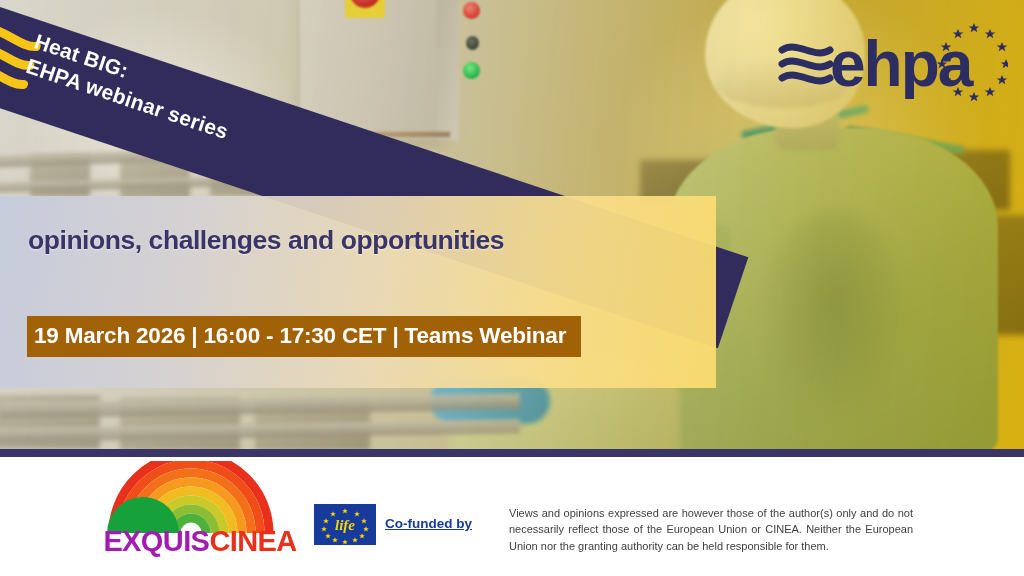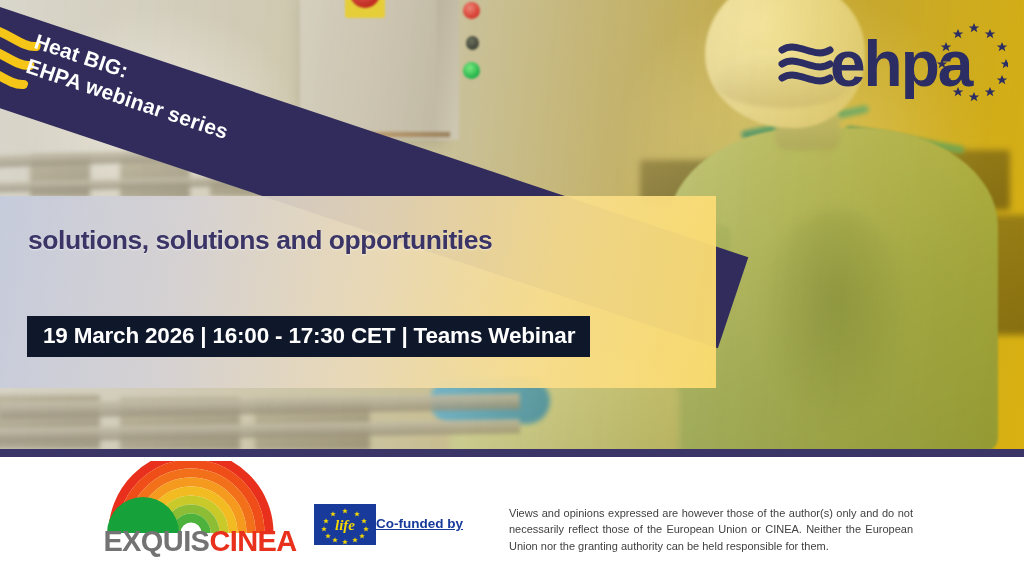--- a/index.html
+++ b/index.html
@@ -272,26 +272,26 @@
     font-size:26.5px;
     font-weight:bold;
     line-height:1.42;
     letter-spacing:-0.45px;
     font-stretch:condensed;
     text-shadow:0 1px 2px rgba(255,255,255,.55);
   }
   .date-badge {
     position:absolute;
     left:27px; top:316px;
-    background:#0f172a;
+    background:#a16207;
     color:#ffffff;
     font-size:22.5px;
     font-weight:bold;
     letter-spacing:-0.2px;
-    padding:7px 15px 8px 16px;
+    padding:7px 15px 8px 7px;
     line-height:1.15;
     white-space:nowrap;
   }
 
   
   .divider {
     position:absolute;
     left:0; top:449px;
     width:1024px; height:8px;
     background:#3a3566;
@@ -312,28 +312,29 @@
   .exq-word {
     position:absolute;
     left:95px; top:68px;
     width:210px;
     text-align:center;
     font-size:29px;
     font-weight:bold;
     letter-spacing:-0.6px;
     white-space:nowrap;
   }
-  .exq-a { color:#737373; }
+  .exq-a { color:#a21caf; }
   .exq-b { color:#e8301c; }
 
   .eu-block {
     position:absolute;
     left:314px; top:47px;
     display:flex;
     align-items:center;
+    gap:9px;
   }
   .eu-flag {
     width:62px; height:41px;
     background:#173a9b;
     position:relative;
     flex:0 0 auto;
   }
   .eu-text {
     color:#173a9b;
     font-size:13.5px;
@@ -460,21 +461,21 @@
           <polygon points="0,-8 2.4,-2.5 8.4,-2.5 3.6,1.2 5.4,7 0,3.4 -5.4,7 -3.6,1.2 -8.4,-2.5 -2.4,-2.5"></polygon>
         </g>
       <g transform="translate(212,78) scale(0.62)">
           <polygon points="0,-8 2.4,-2.5 8.4,-2.5 3.6,1.2 5.4,7 0,3.4 -5.4,7 -3.6,1.2 -8.4,-2.5 -2.4,-2.5"></polygon>
         </g>
     </g>
   </svg>
 
   <div class="band"></div>
   <div class="title">
-    <div>solutions, solutions and opportunities</div>
+    <div>opinions, challenges and opportunities</div>
   </div>
   <div class="date-badge">19 March 2026 | 16:00 - 17:30 CET | Teams Webinar</div>
 
   <div class="divider"></div>
 
   <div class="footer">
 
     <svg class="exq-logo" viewBox="0 0 210 108">
       <g fill="none" stroke-linecap="butt">
         <path d="M18 72 A 78 78 0 0 1 174 72" stroke="#e8301c" stroke-width="9"></path>

